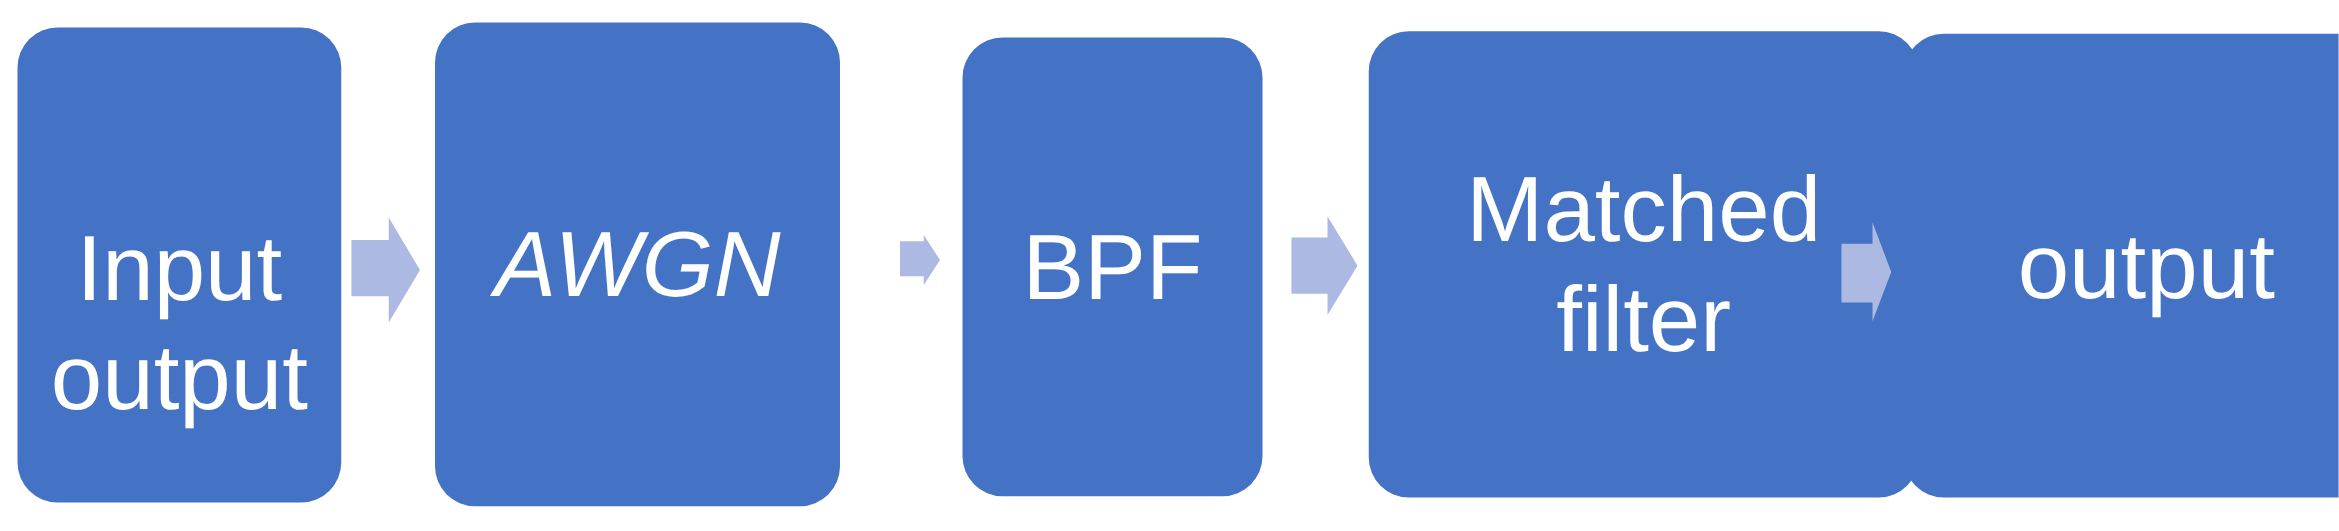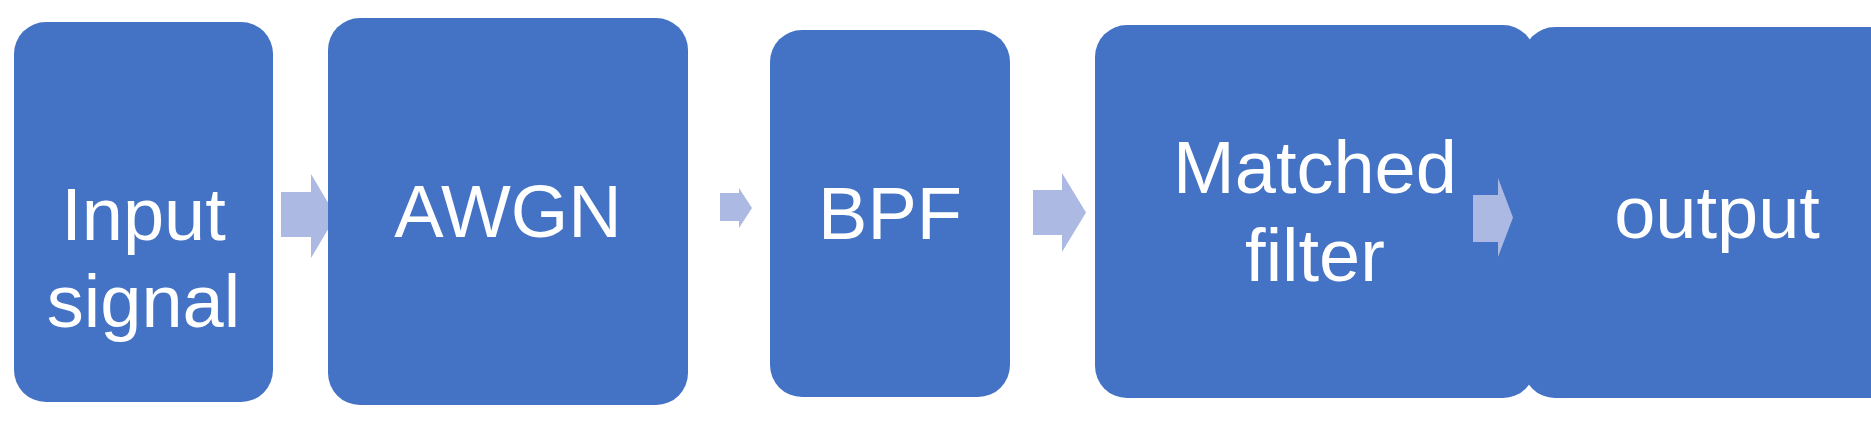--- a/index.html
+++ b/index.html
@@ -30,39 +30,39 @@
   }
   .node .label {
     display: block;
     width: 100%;
     padding: 0 10px;
     box-sizing: border-box;
   }
   
   .node-1 { left: 14px;   top: 22px; width: 259px; height: 380px; }
   .node-1 .label { padding-top: 92px; }  
-  .node-2 { left: 328px;  top: 18px; width: 360px; height: 387px; }
+  .node-2 { left: 348px;  top: 18px; width: 324px; height: 387px; font-style: italic; }
   .node-3 { left: 770px;  top: 30px; width: 240px; height: 367px; }
   .node-4 { left: 1095px; top: 25px; width: 440px; height: 373px; }
   .node-5 { left: 1523px; top: 27px; width: 388px; height: 371px; }
 
   .arrow { position: absolute; display: block; }
   .arrow polygon { fill: var(--arrow_fill, #acb9e3); }
   .arrow-1 { left: 281px;  top: 174px; width: 55px; height: 84px; }
   .arrow-2 { left: 720px;  top: 188px; width: 32px; height: 40px; }
   .arrow-3 { left: 1033px; top: 173px; width: 53px; height: 79px; }
   .arrow-4 { left: 1473px; top: 178px; width: 40px; height: 79px; }
 </style>
 </head>
 <body>
 
 <div class="canvas">
 
   <div class="node node-1">
-    <span class="label">Input signal</span>
+    <span class="label">Input output</span>
   </div>
 
   <svg class="arrow arrow-1" viewBox="0 0 55 84" preserveAspectRatio="none" aria-hidden="true">
     <polygon points="0,18 30,18 30,0 55,42 30,84 30,63 0,63"></polygon>
   </svg>
 
   <div class="node node-2">
     <span class="label">AWGN</span>
   </div>
 

